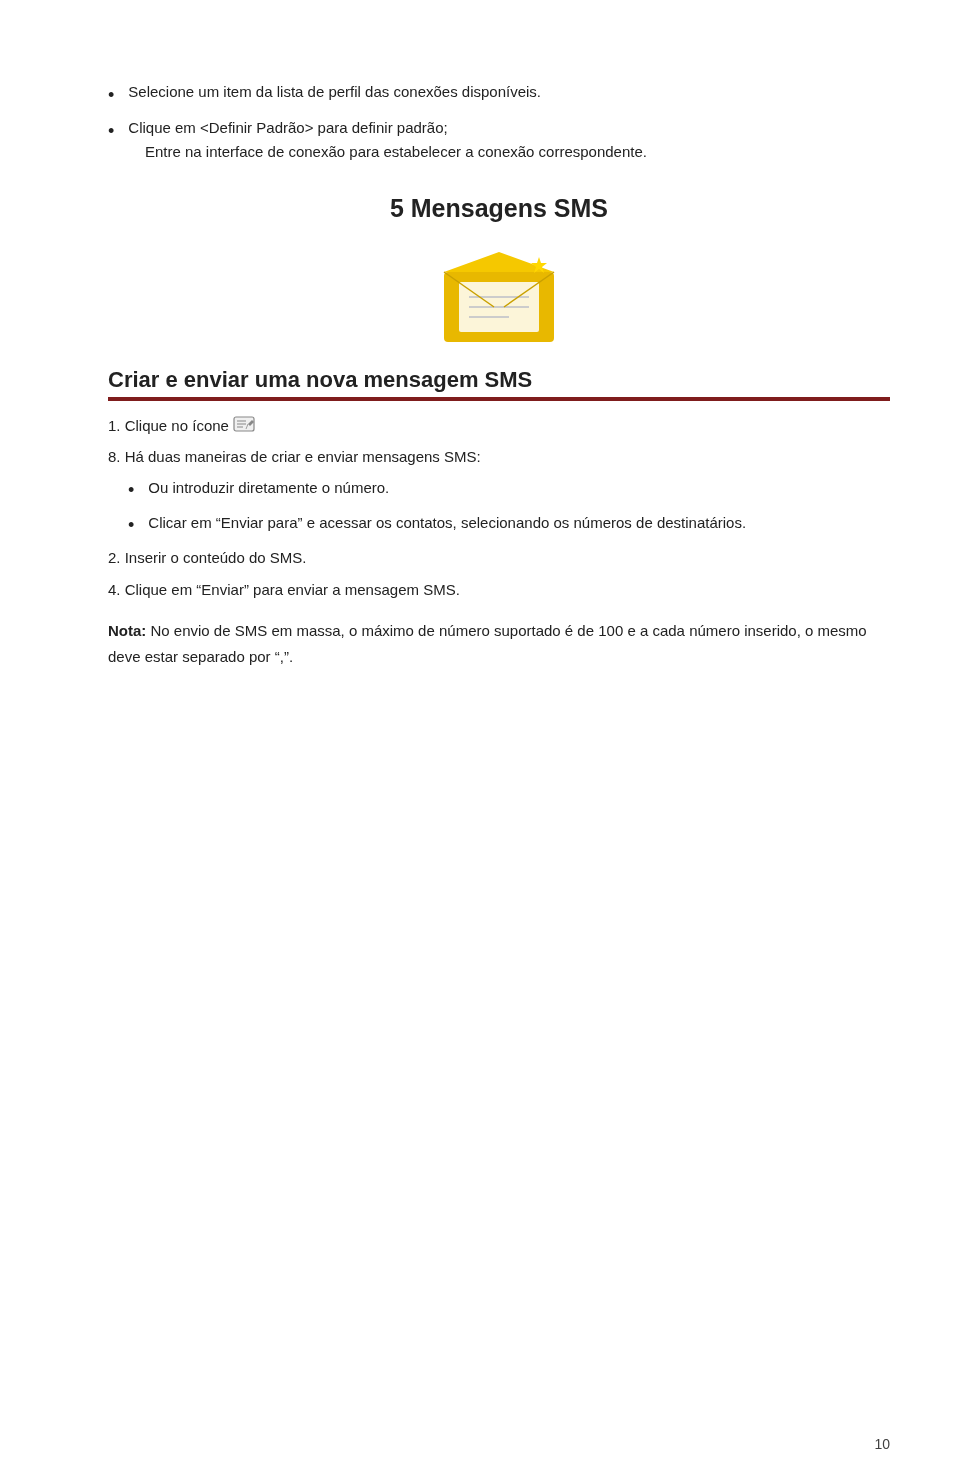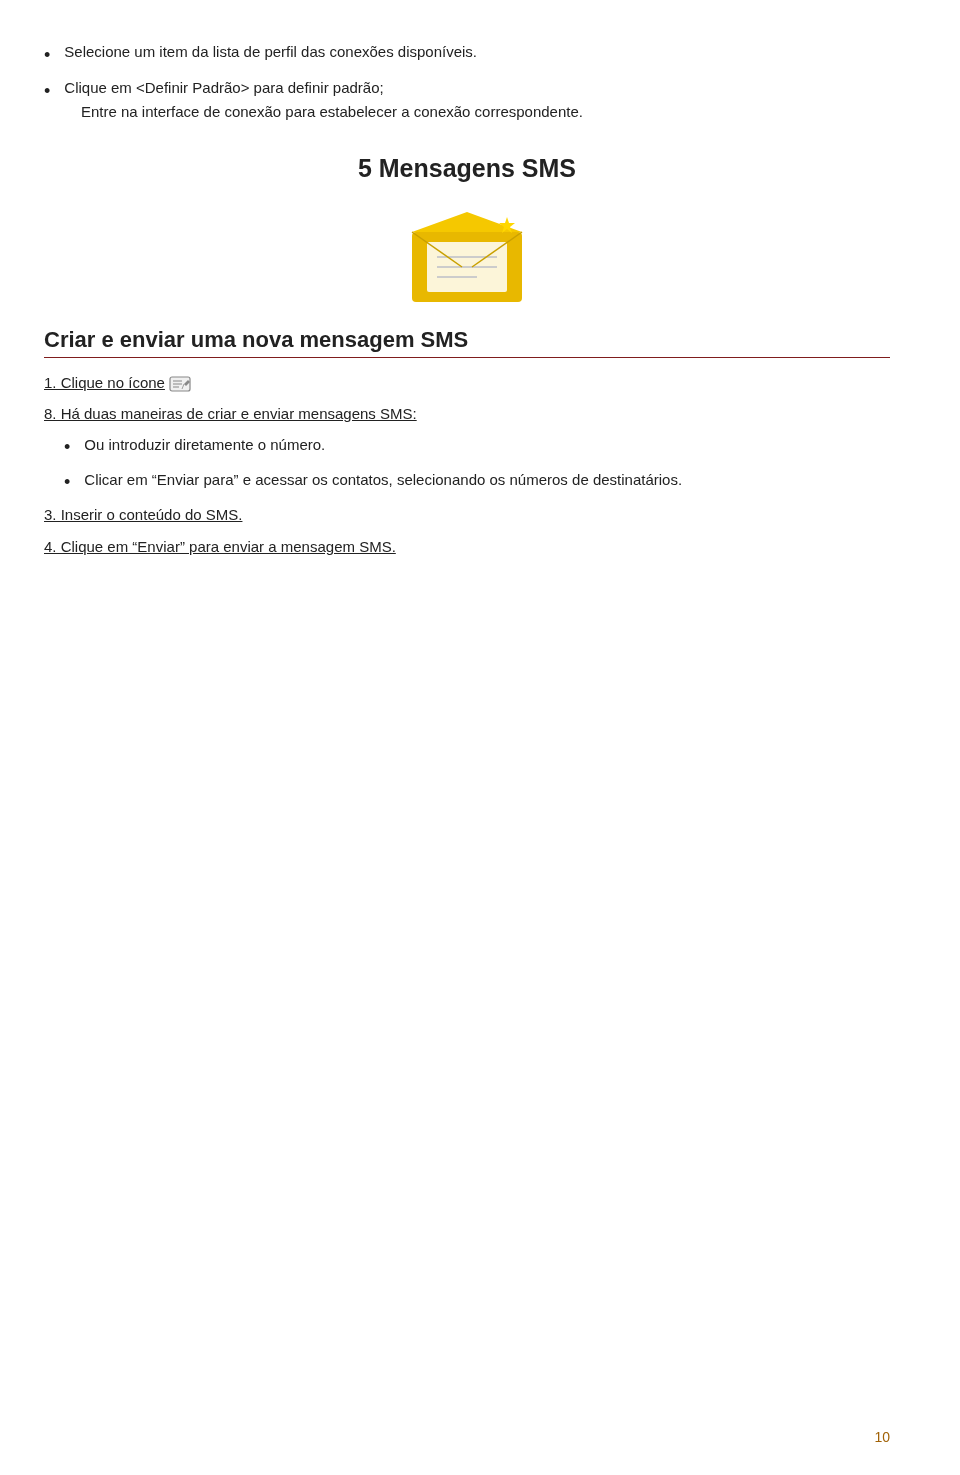--- a/index.html
+++ b/index.html
@@ -12,22 +12,23 @@
       background: #ffffff;
       font-family: Arial, sans-serif;
       font-size: 15px;
       color: #222222;
       width: 960px;
       min-height: 1475px;
       position: relative;
     }
 
     .page-container {
-      padding: 40px 70px 60px 44px;
+      padding: 40px 70px 60px 108px;
       max-width: 960px;
+      margin-top: 40px;
     }
 
     .bullet-list {
       list-style: none;
       margin-bottom: 8px;
     }
 
     .bullet-list li {
       display: flex;
       align-items: flex-start;
@@ -40,21 +41,21 @@
       font-size: 18px;
       margin-right: 14px;
       margin-top: 1px;
       flex-shrink: 0;
     }
 
     .section-heading {
       font-size: 22px;
       font-weight: bold;
       margin-bottom: 12px;
-      border-bottom: 1px solid #7f1d1d;
+      border-bottom: 4px solid #7f1d1d;
       padding-bottom: 4px;
       display: inline-block;
       width: 100%;
     }
 
     .chapter-title {
       font-size: 25px;
       font-weight: bold;
       text-align: center;
       margin: 30px 0 24px 0;
@@ -106,36 +107,35 @@
       margin-right: 14px;
       flex-shrink: 0;
     }
 
     .note-bold {
       font-weight: bold;
     }
 
     .page-number {
       position: absolute;
-      bottom: 30px;
+      bottom: 23px;
       right: 70px;
       font-size: 14px;
-      color: #a16207;
+      color: #404040;
     }
 
     .top-bullets {
       margin-bottom: 20px;
     }
 
     .step-line {
       display: flex;
-      align-items: flex-end;
+      align-items: center;
       line-height: 1.7;
       margin-bottom: 6px;
-      text-decoration: underline;
     }
   </style>
 </head>
 <body>
 
 <div class="page-container">
 
   
   <ul class="bullet-list top-bullets">
     <li>
@@ -205,25 +205,28 @@
     <li>
       <span>Ou introduzir diretamente o número.</span>
     </li>
     <li>
       <span>Clicar em “Enviar para” e acessar os contatos, selecionando os números de destinatários.</span>
     </li>
   </ul>
 
   
   <div class="step-line" style="margin-top:6px;">
-    <span>3. Inserir o conteúdo do SMS.</span>
+    <span>2. Inserir o conteúdo do SMS.</span>
   </div>
 
   
   <div class="step-line">
     <span>4. Clique em “Enviar” para enviar a mensagem SMS.</span>
   </div>
 
   
+  <p class="paragraph" style="margin-top: 16px;">
+    <span class="note-bold">Nota:</span><span> No envio de SMS em massa, o máximo de número suportado é de 100 e a cada número inserido, o mesmo deve estar separado por “,”.</span>
+  </p>
 
 </div>
 
 <div class="page-number">10</div>
 
 </body></html>

